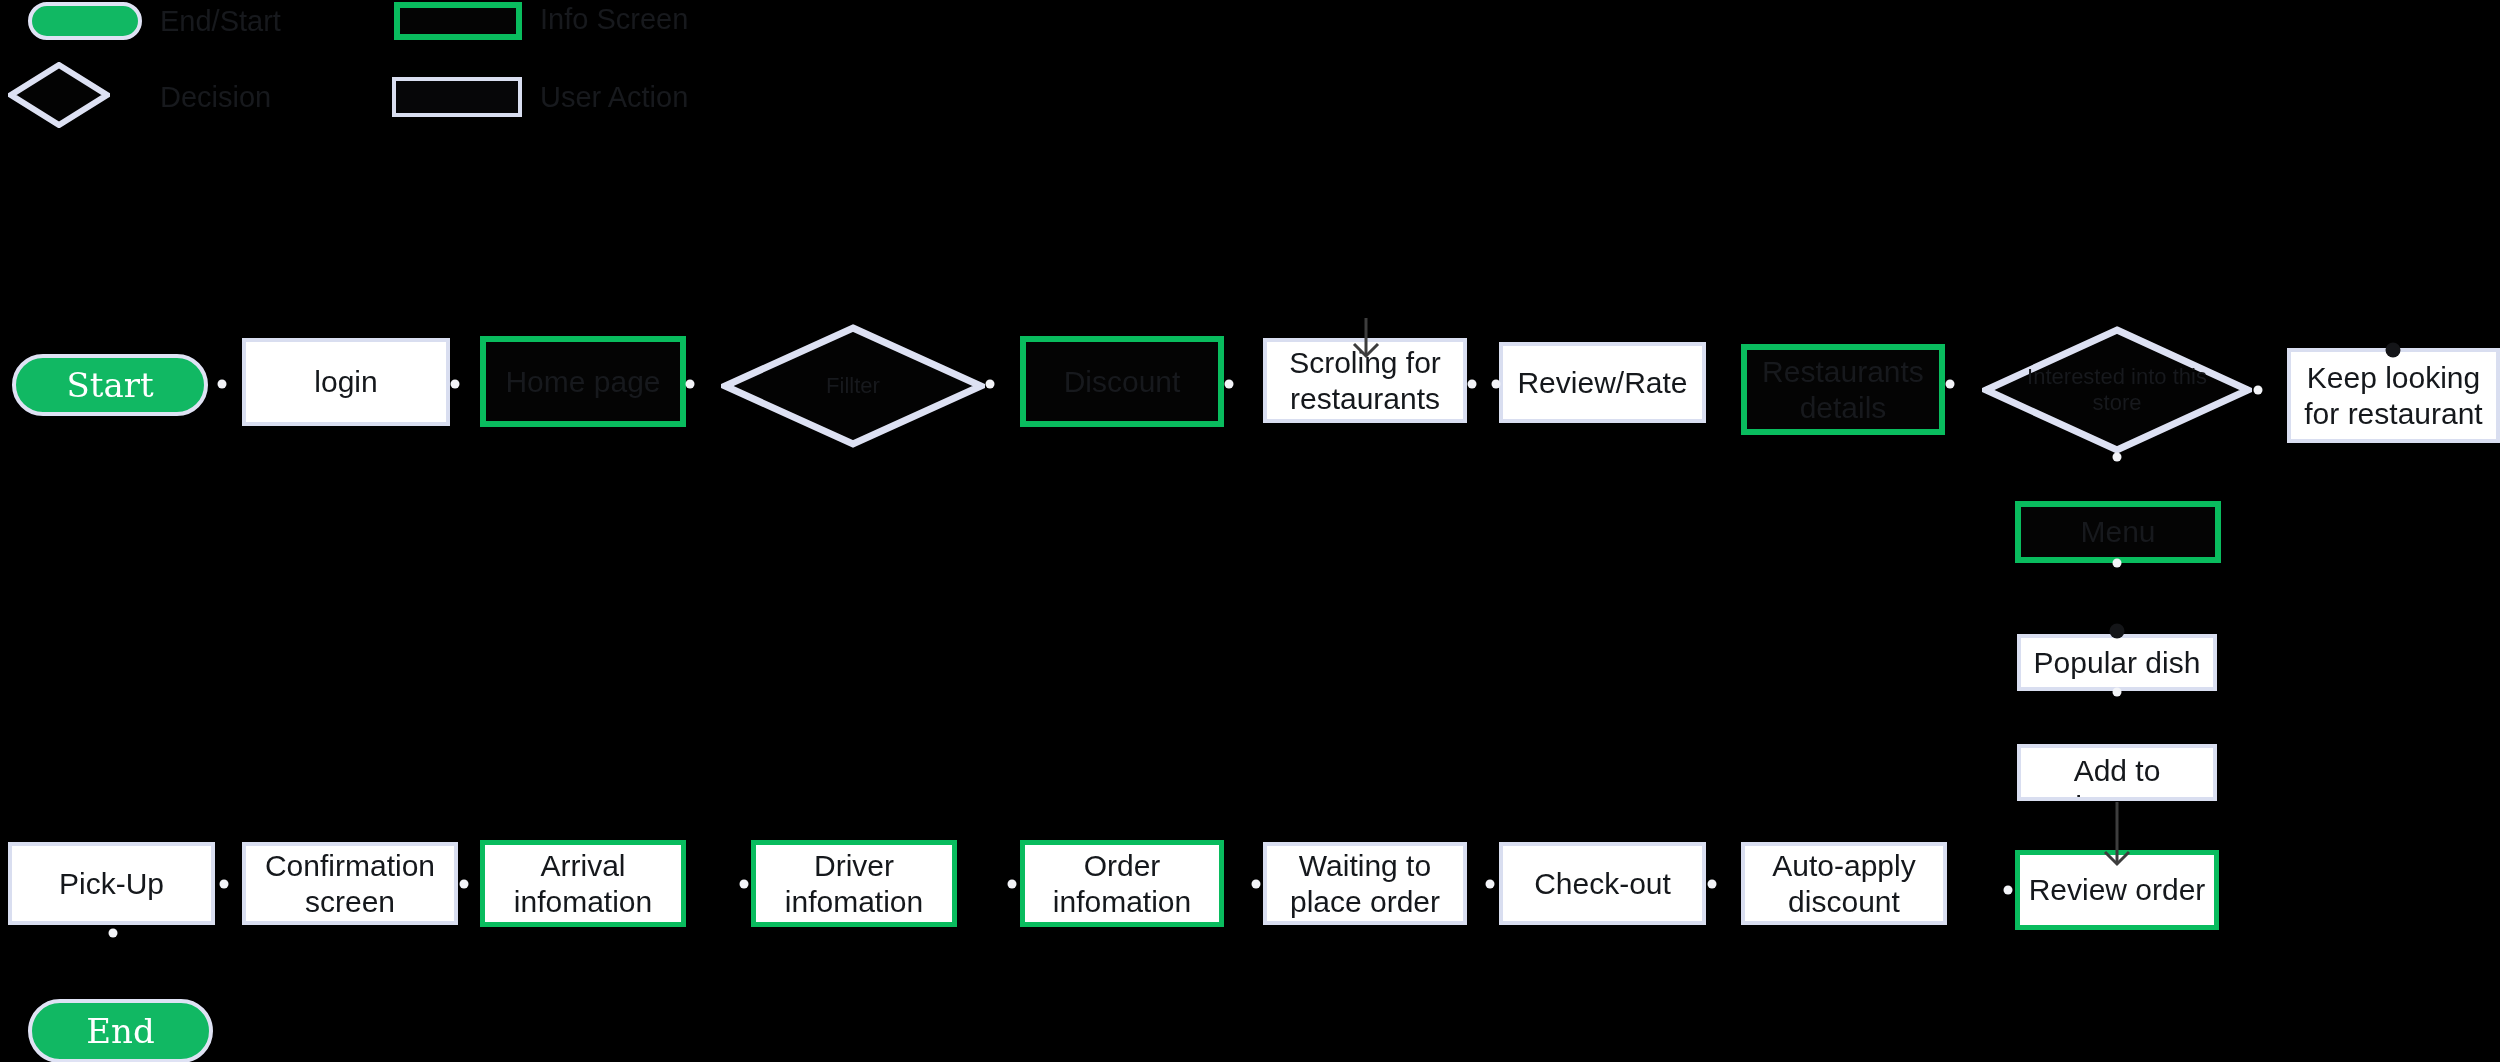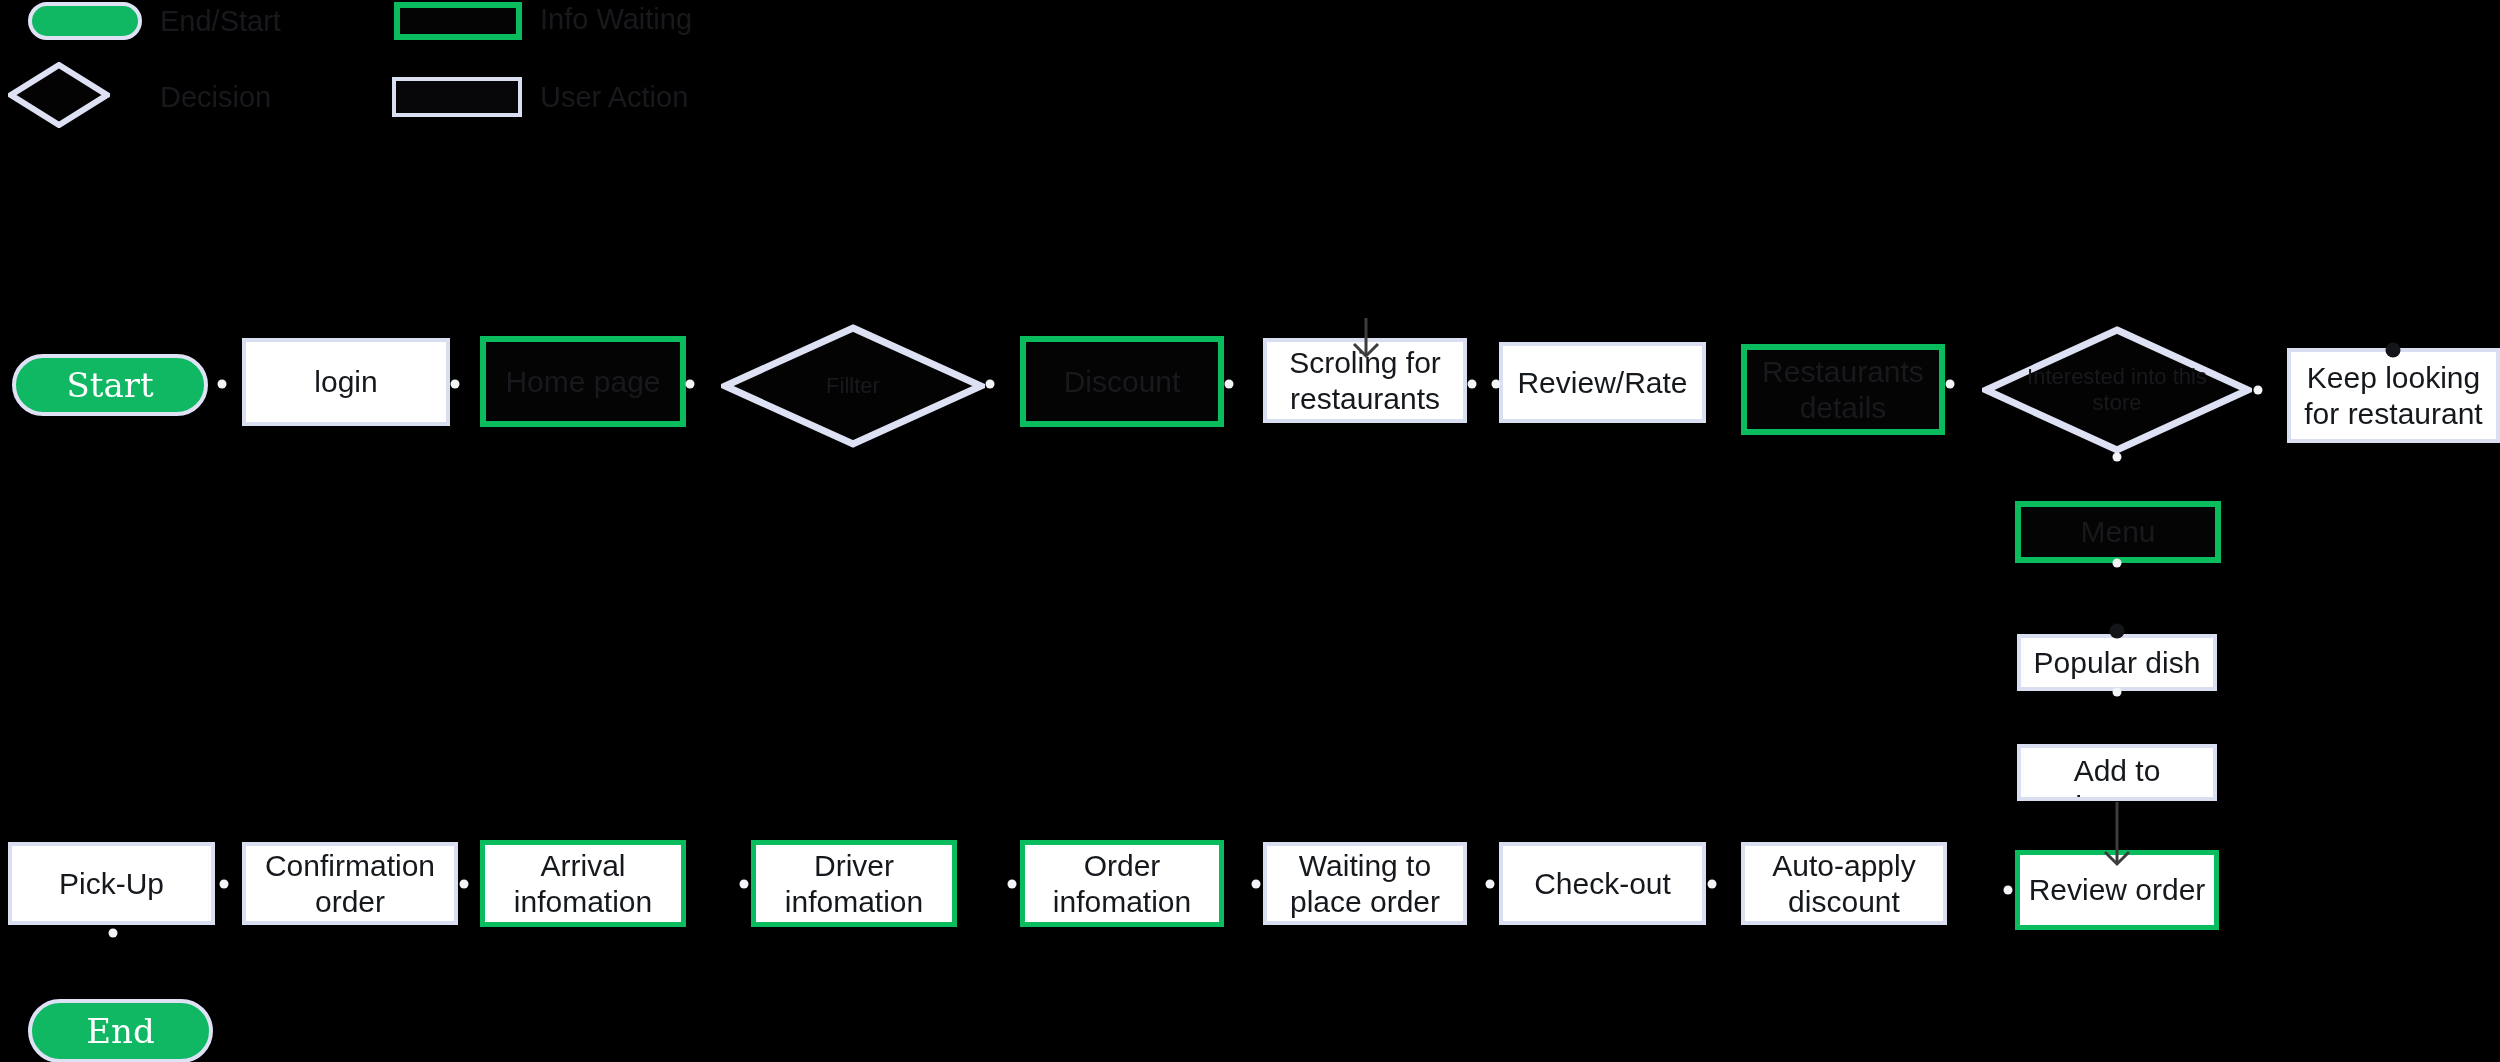--- a/index.html
+++ b/index.html
@@ -41,21 +41,21 @@
   <div class="legend-label" style="left:160px;top:2px">End/Start</div>
 
   <div class="node diamond legend-shape" style="left:8px;top:62px;width:102px;height:66px">
     <svg viewBox="0 0 102 66" preserveAspectRatio="none">
       <polygon points="51,3 99,33 51,63 3,33" style="stroke-width:6"></polygon>
       </svg>
   </div>
   <div class="legend-label" style="left:160px;top:78px">Decision</div>
 
   <div class="node box green-dark legend-shape" style="left:394px;top:2px;width:128px;height:38px"></div>
-  <div class="legend-label" style="left:540px;top:0px">Info Waiting</div>
+  <div class="legend-label" style="left:540px;top:0px">Info Screen</div>
 
   <div class="node box white" style="left:392px;top:77px;width:130px;height:40px;background:#060608;"></div>
   <div class="legend-label" style="left:540px;top:78px">User Action</div>
 
   <div class="node pill" style="left:12px;top:354px;width:196px;height:62px">
     <span class="lbl">Start</span>
   </div>
 
   <div class="node box white" style="left:242px;top:338px;width:208px;height:88px">
     <span class="lbl">login</span>
@@ -113,21 +113,21 @@
 
   <div class="node box green-white" style="left:2015px;top:850px;width:204px;height:80px">
     <span class="lbl">Review order</span>
   </div>
 
   <div class="node box white" style="left:8px;top:842px;width:207px;height:83px">
     <span class="lbl">Pick-Up</span>
   </div>
 
   <div class="node box white" style="left:242px;top:842px;width:216px;height:83px">
-    <span class="lbl" style="width:90%">Confirmation order</span>
+    <span class="lbl" style="width:90%">Confirmation screen</span>
   </div>
 
   <div class="node box green-white" style="left:480px;top:840px;width:206px;height:87px">
     <span class="lbl" style="width:85%">Arrival infomation</span>
   </div>
 
   <div class="node box green-white" style="left:751px;top:840px;width:206px;height:87px">
     <span class="lbl" style="width:85%">Driver infomation</span>
   </div>
 

